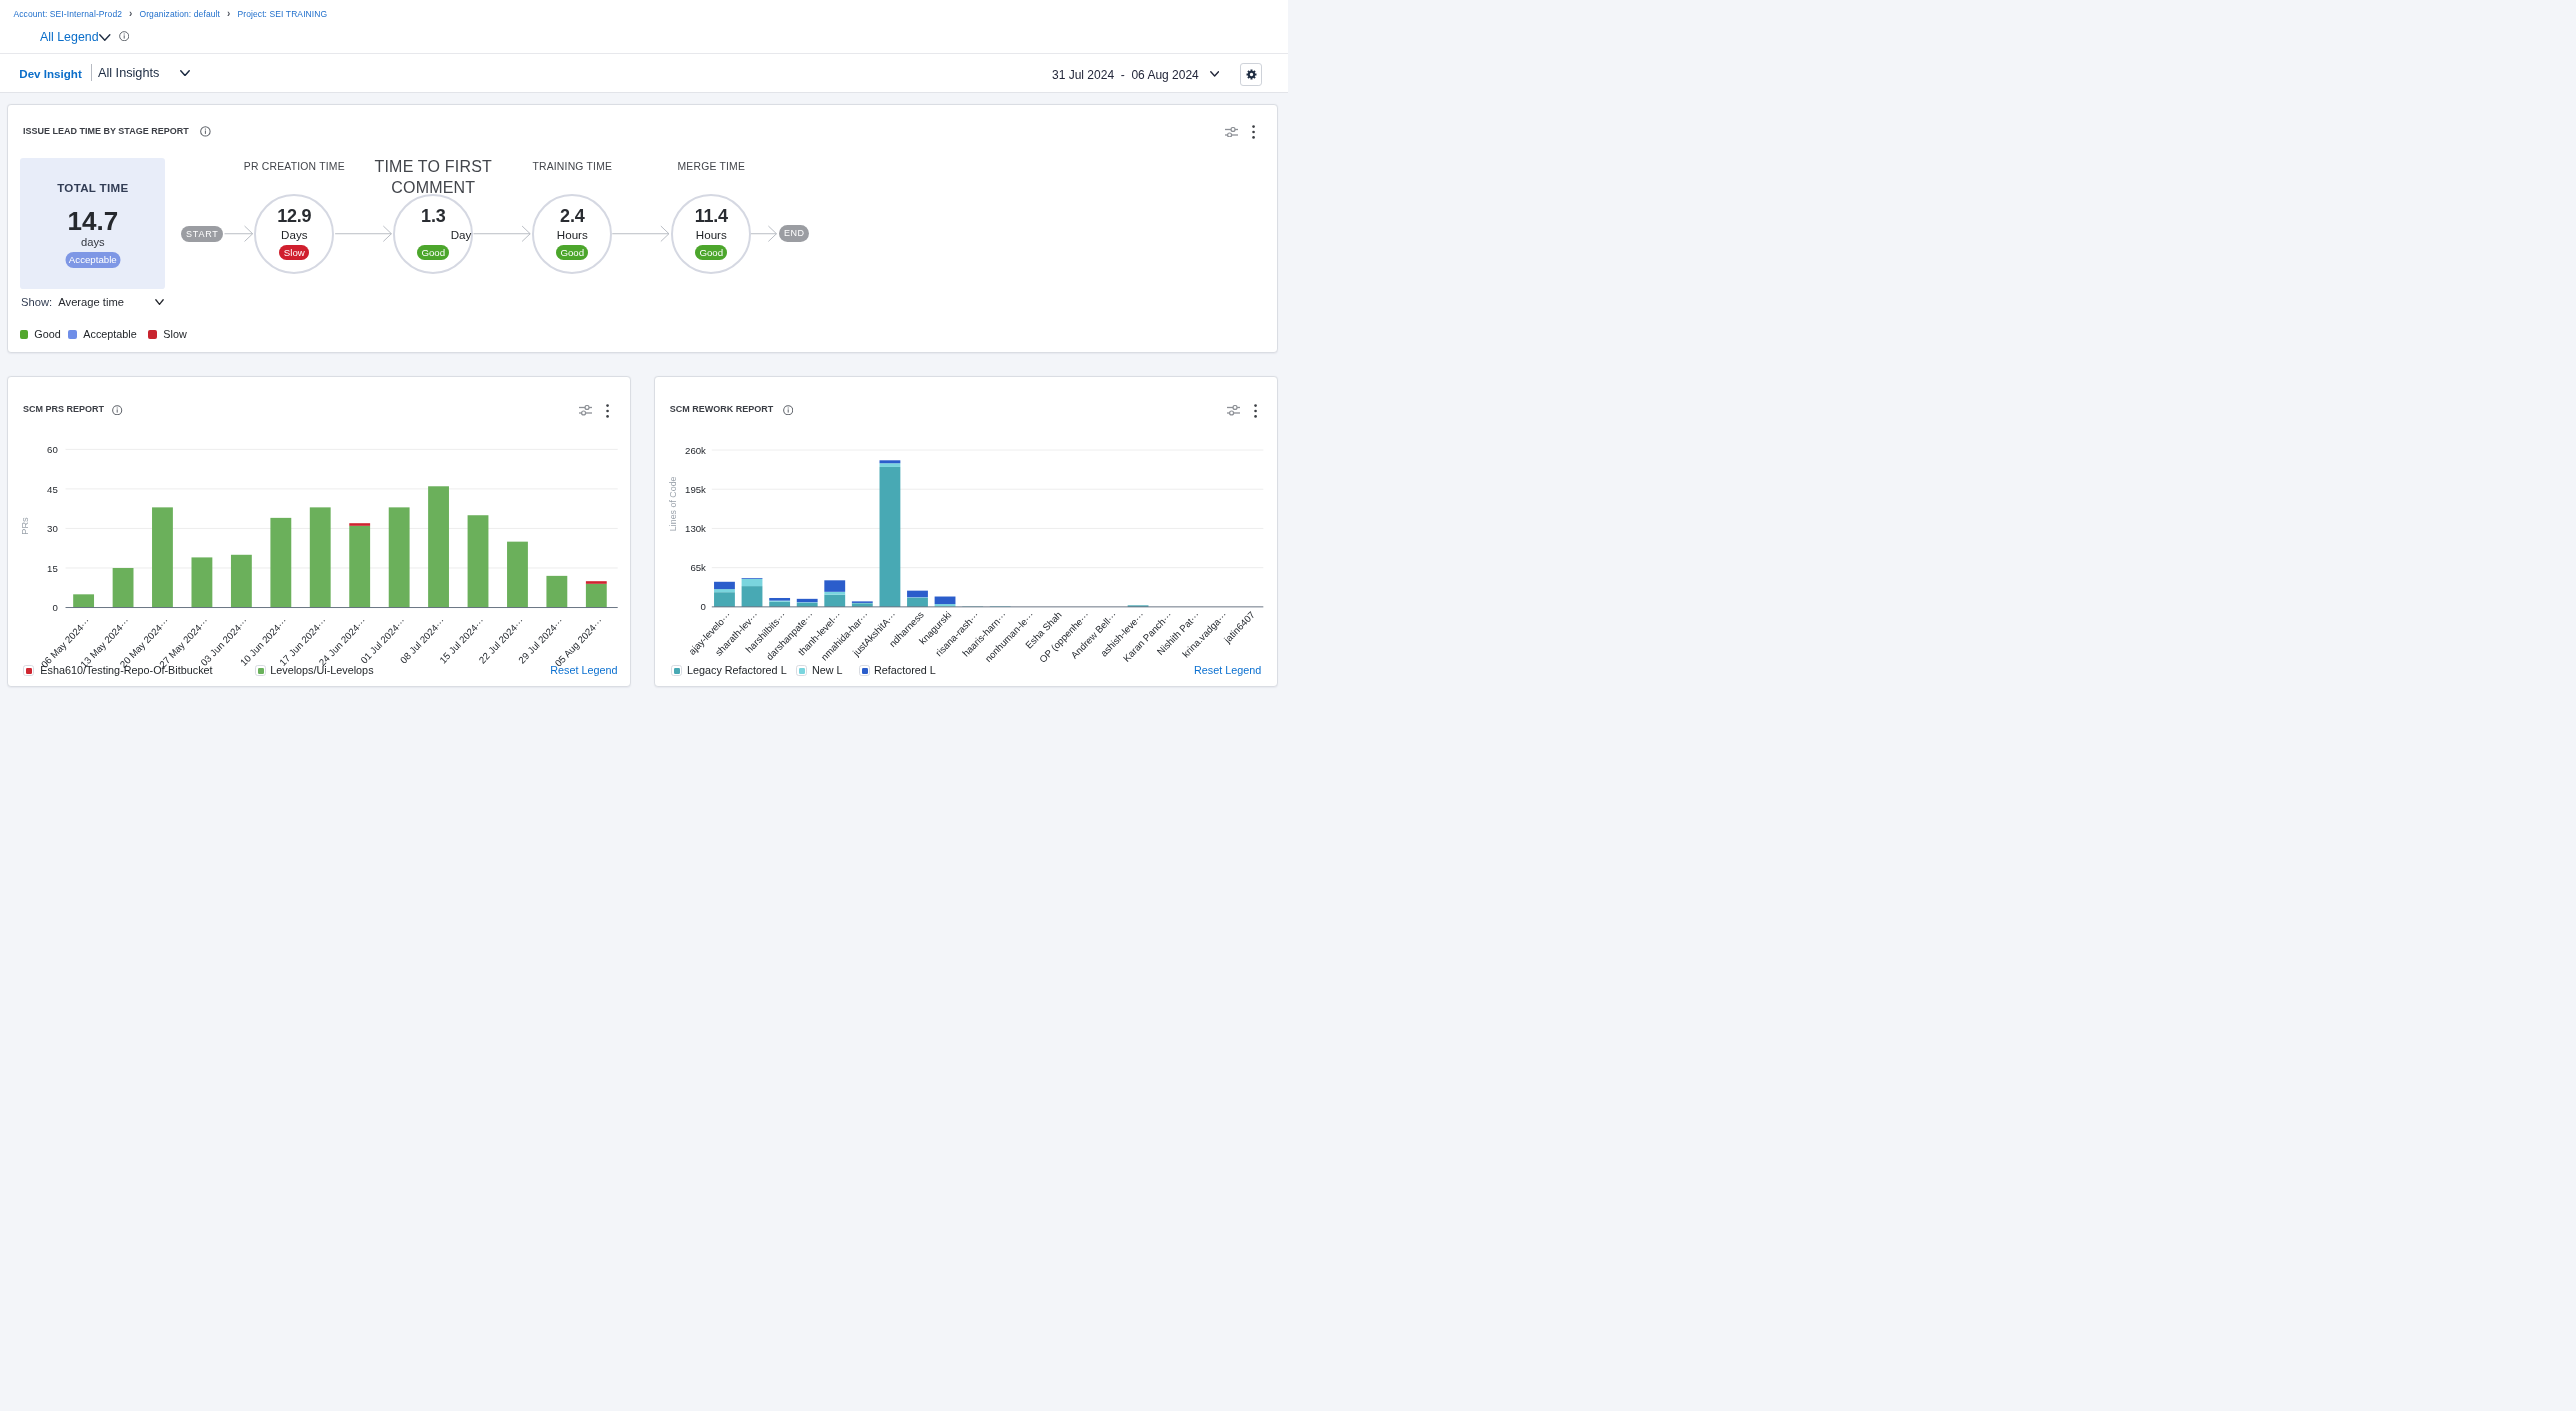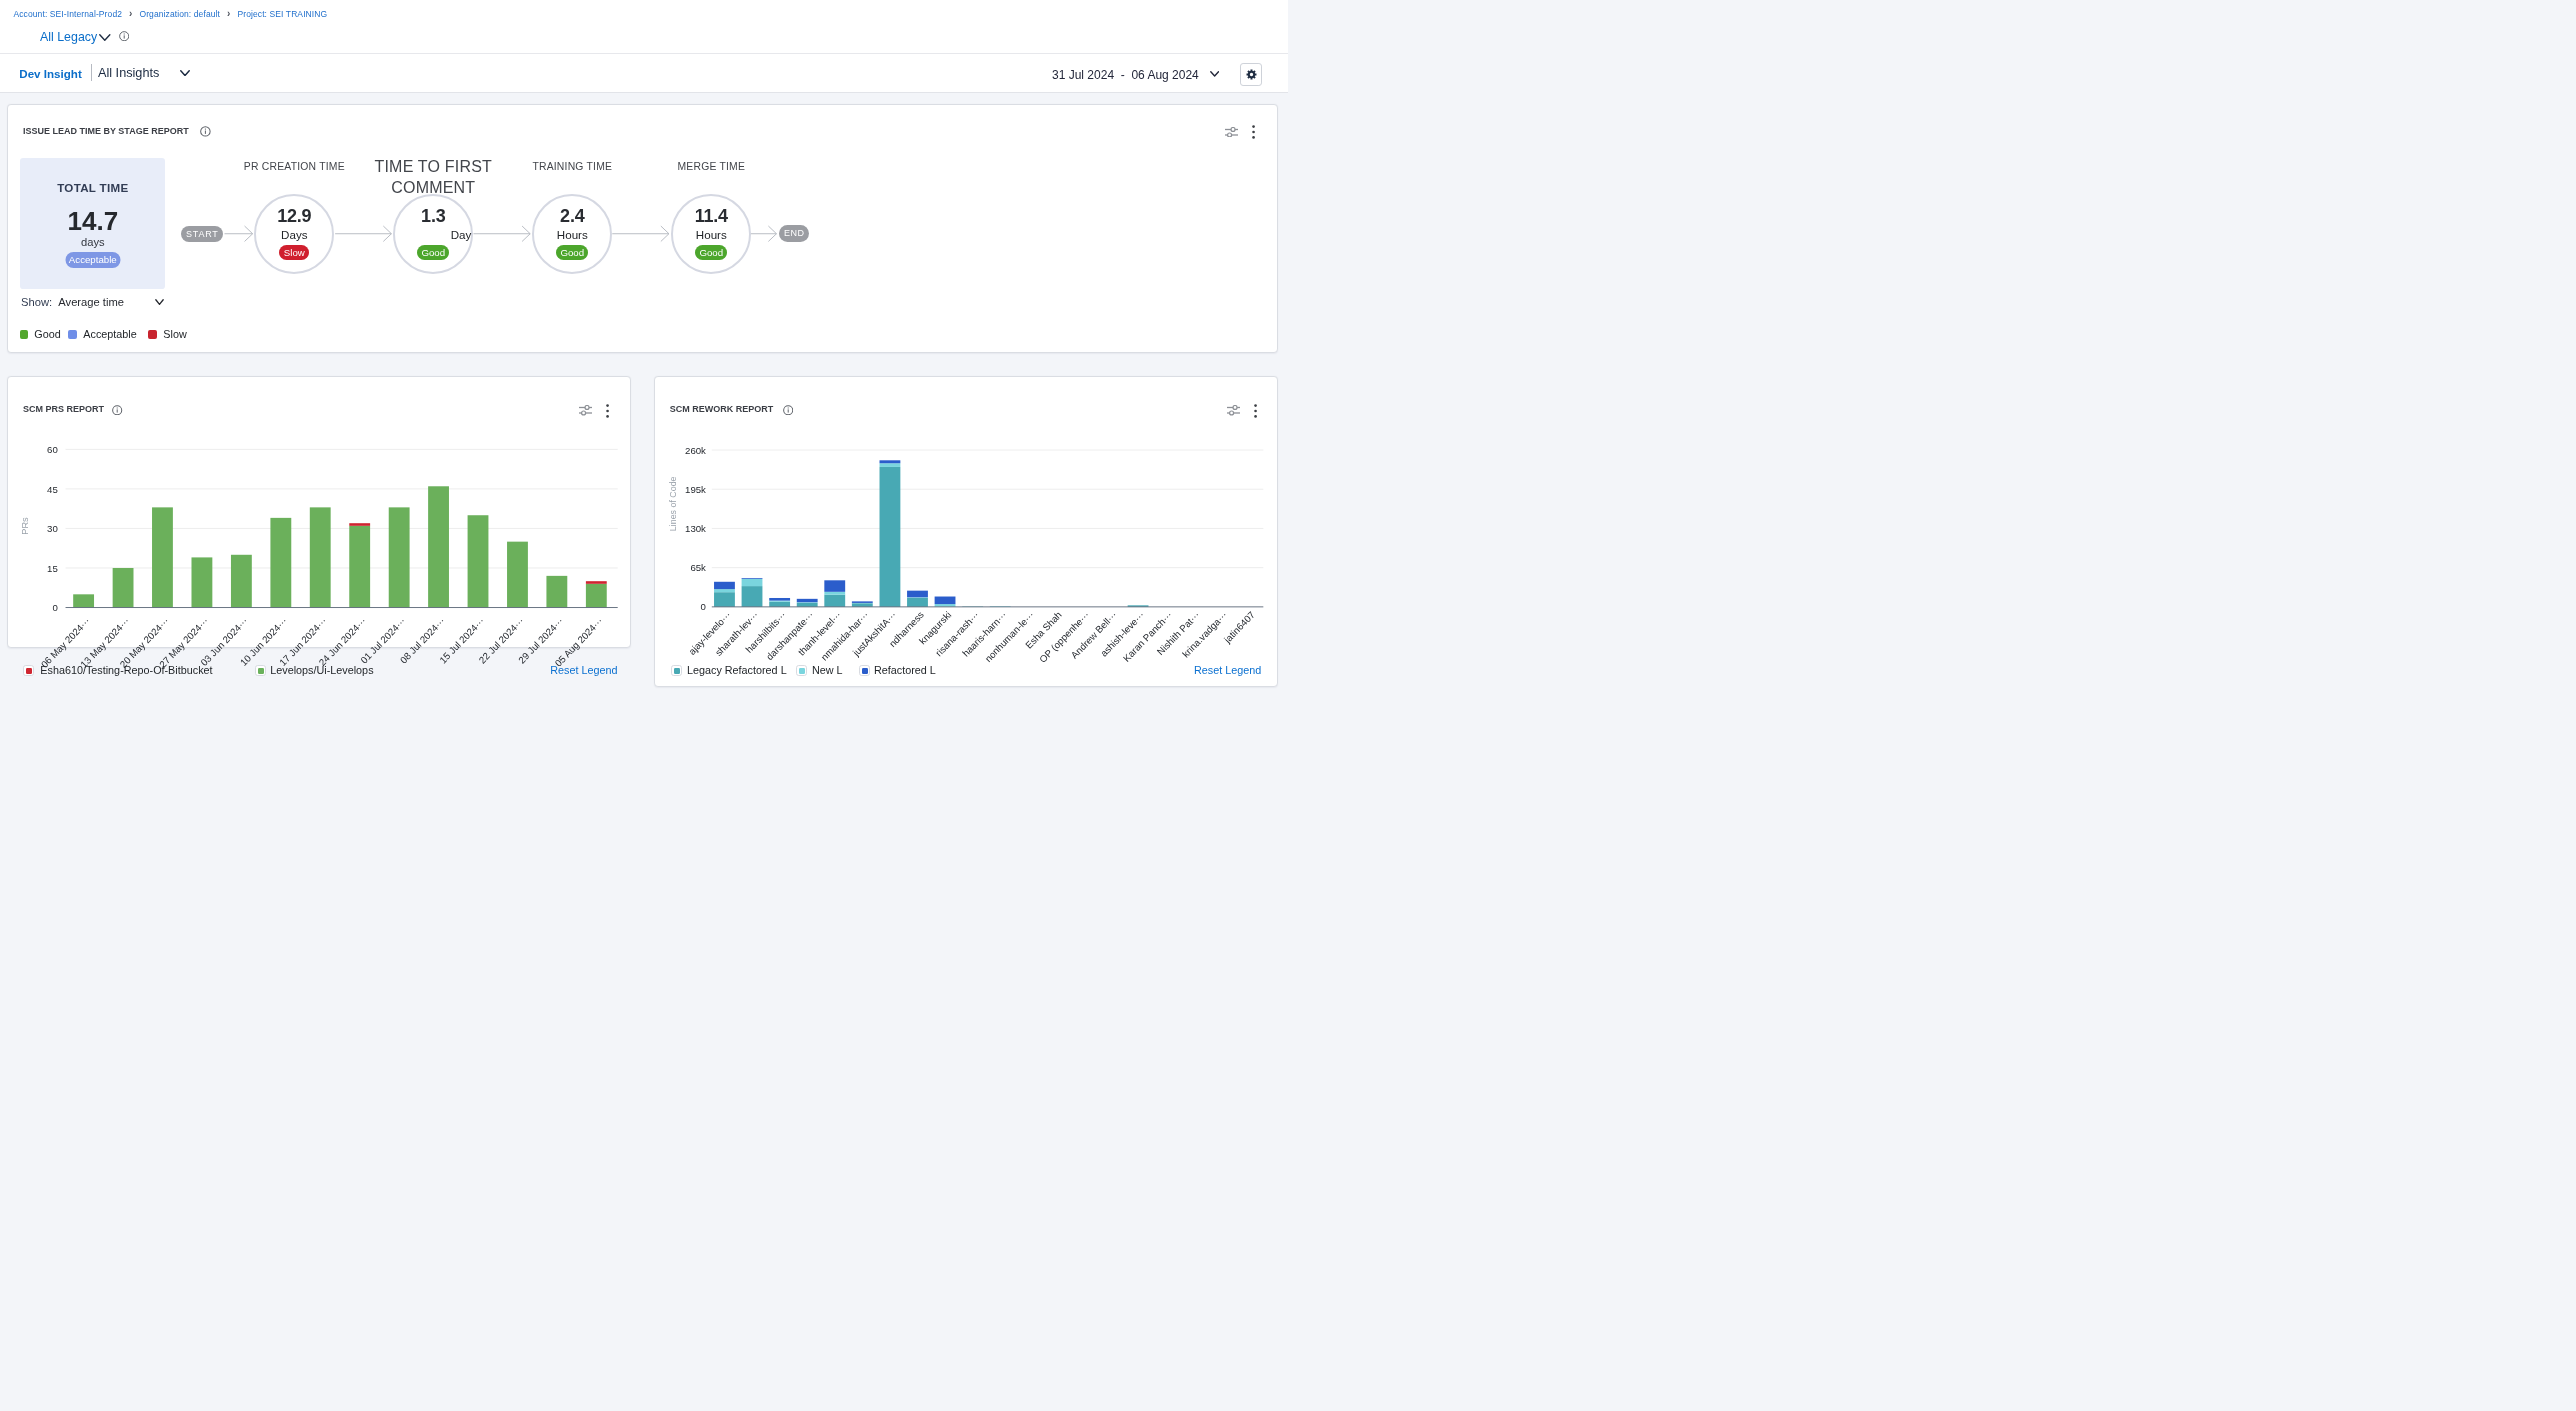--- a/index.html
+++ b/index.html
@@ -2,21 +2,21 @@
 <html style="font-size:12.4px"><head><meta charset="utf-8">
 <style>
 *{margin:0;padding:0;box-sizing:border-box}
 html,body{width:1288px;height:706px;overflow:hidden}
 body{font-family:"Liberation Sans",sans-serif;background:#f3f5f9;position:relative}
 .abs{position:absolute}
 .card{position:absolute;background:#fff;border:0.8px solid #dadde3;border-radius:3.9px;box-shadow:0 0.8px 1.5px rgba(40,41,61,0.06)}
 </style></head><body>
 <div class="abs" style="left:0;top:0;width:1288px;height:54px;background:#fff;border-bottom:0.8px solid #e7e8ec">
     <div class="abs" style="left:13.5px;top:10px;font-size:8.5px;line-height:8.5px;color:#2270cc;letter-spacing:0.1px">Account: SEI-Internal-Prod2<span style="color:#4f545e;font-weight:700;padding:0 7px;font-size:10px;position:relative;top:0.4px">›</span>Organization: default<span style="color:#4f545e;font-weight:700;padding:0 7px;font-size:10px;position:relative;top:0.4px">›</span>Project: SEI TRAINING</div>
-    <div class="abs" style="left:40px;top:30px;font-size:12.4px;font-weight:500;color:#0b6ec9">All Legacy</div>
+    <div class="abs" style="left:40px;top:30px;font-size:12.4px;font-weight:500;color:#0b6ec9">All Legend</div>
     <svg style="position:absolute;left:99px;top:34px" width="11.6" height="7" viewBox="0 0 15 9">
       <polyline points="1,1 7.5,8 14,1" fill="none" stroke="#1f2d42" stroke-width="1.8" stroke-linecap="round" stroke-linejoin="round"></polyline>
     </svg>
     <svg style="position:absolute;left:119px;top:31px" width="10.4" height="10.4" viewBox="0 0 16 16">
       <circle cx="8" cy="8" r="7" fill="none" stroke="#565b63" stroke-width="1.42"></circle>
       <rect x="7.25" y="6.7" width="1.5" height="5" fill="#565b63"></rect>
       <rect x="7.25" y="3.8" width="1.5" height="1.6" fill="#565b63"></rect>
     </svg>
   </div>
 <div class="abs" style="left:0;top:54px;width:1288px;height:39px;background:#fff;border-bottom:0.8px solid #e2e4e9">
@@ -102,21 +102,21 @@
       <div style="position:absolute;left:0;right:0;top:9.7px;text-align:center;font-size:18px;font-weight:700;color:#292c31;letter-spacing:-0.2px">2.4</div>
       <div style="position:absolute;left:0;right:0;top:32px;text-align:center;font-size:11.6px;color:#212428">Hours</div>
       <div style="position:absolute;left:50%;top:49px;transform:translateX(-50%);width:32px;height:15.4px;border-radius:7.7px;background:#4ca62c;color:#fff;font-size:9.7px;font-weight:500;text-align:center;line-height:15.4px">Good</div>
     </div>
     <div style="position:absolute;left:663px;top:89px;width:80px;height:80px;border:2.3px solid #d5d8e2;border-radius:50%;background:#fff;box-sizing:border-box">
       <div style="position:absolute;left:0;right:0;top:9.7px;text-align:center;font-size:18px;font-weight:600;color:#292c31;letter-spacing:-0.2px">11.4</div>
       <div style="position:absolute;left:0;right:0;top:32px;text-align:center;font-size:11.6px;color:#212428">Hours</div>
       <div style="position:absolute;left:50%;top:49px;transform:translateX(-50%);width:32px;height:15.4px;border-radius:7.7px;background:#4ca62c;color:#fff;font-size:9.7px;font-weight:500;text-align:center;line-height:15.4px">Good</div>
     </div>
   </div>
-<div class="card" style="left:7.3px;top:376px;width:624px;height:272px">
+<div class="card" style="left:7.3px;top:376px;width:624px;height:311px">
     <div class="abs" style="left:14.7px;top:27px;font-size:9px;font-weight:700;color:#3b3e45;letter-spacing:0px">SCM PRS REPORT</div>
     <svg style="position:absolute;left:104px;top:28px" width="10.4" height="10.4" viewBox="0 0 16 16">
       <circle cx="8" cy="8" r="7" fill="none" stroke="#5d6168" stroke-width="1.54"></circle>
       <rect x="7.25" y="6.7" width="1.5" height="5" fill="#5d6168"></rect>
       <rect x="7.25" y="3.8" width="1.5" height="1.6" fill="#5d6168"></rect>
     </svg>
     <svg style="position:absolute;left:571px;top:28px" width="13" height="10.8" viewBox="0 0 17 14">
       <line x1="0" y1="3.2" x2="17" y2="3.2" stroke="#8d9096" stroke-width="1.7"></line>
       <circle cx="10.5" cy="3.2" r="2.6" fill="#fff" stroke="#8d9096" stroke-width="1.6"></circle>
       <line x1="0" y1="10.4" x2="17" y2="10.4" stroke="#8d9096" stroke-width="1.7"></line>

